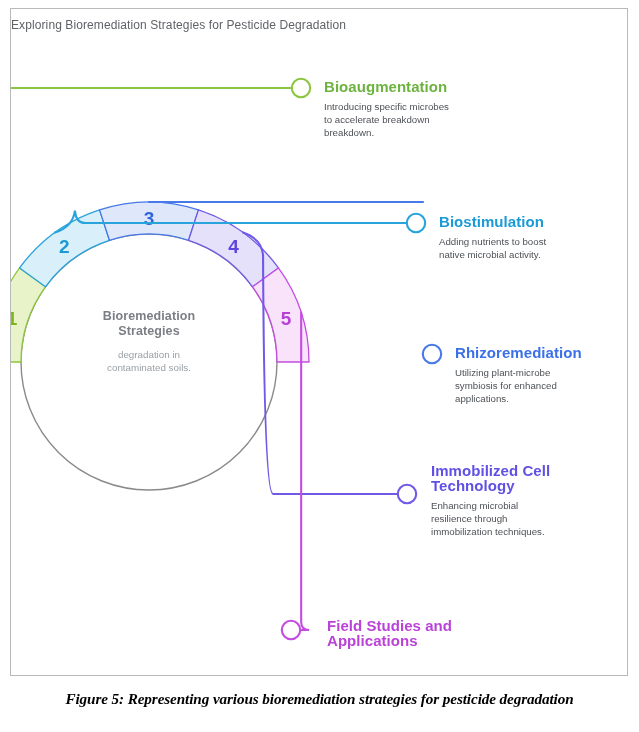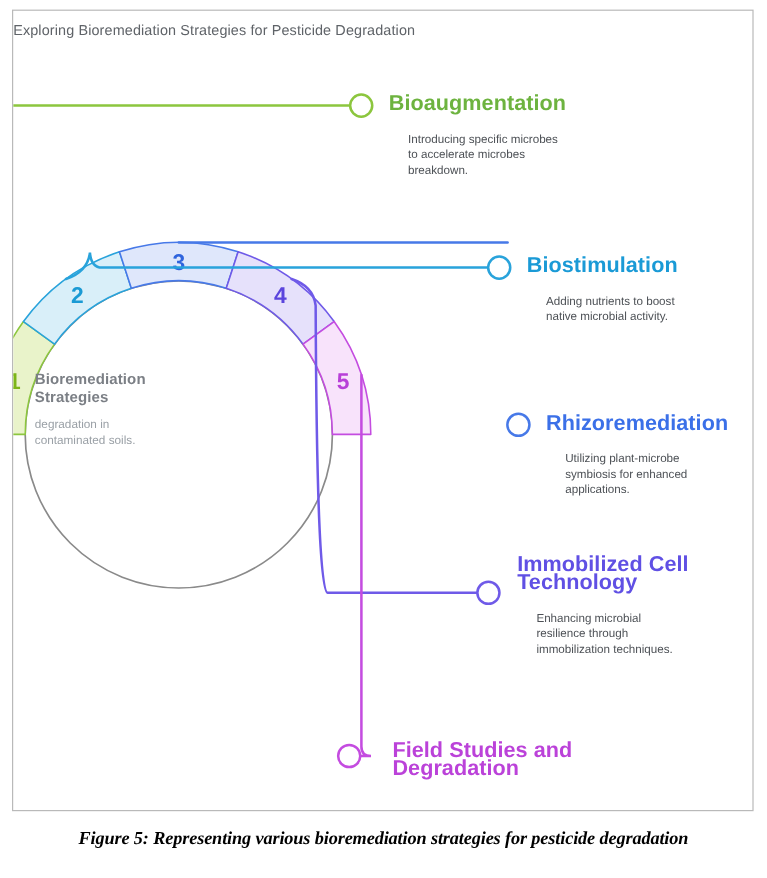--- a/index.html
+++ b/index.html
@@ -26,41 +26,42 @@
     font-family:"Liberation Sans", sans-serif;
   }
 
   
   .diagram{position:absolute;left:0;top:0;width:618px;height:668px;}
 
   
   .hub{
     position:absolute;
     left:18px;top:300px;width:240px;
+    text-align:center;
     pointer-events:none;
   }
   .hub-title{
     font-size:12.5px;font-weight:bold;color:#7b7f85;
     line-height:15px;letter-spacing:.1px;
   }
   .hub-sub{
     margin-top:9px;
     font-size:9.8px;color:#9aa0a6;line-height:13px;
   }
 
   
   .item{position:absolute;}
   .item-title{
-    font-size:18px;font-weight:bold;line-height:15px;
+    font-size:15px;font-weight:bold;line-height:15px;
     letter-spacing:.05px;
     margin:0 0 6px 0;
   }
   .item-desc{
     font-size:9.7px;color:#4d5156;line-height:13.2px;
-    margin:16px;
+    margin:0;
   }
 
   
   .caption{
     position:absolute;left:0;top:690px;width:639px;
     text-align:center;
     font-family:"Liberation Serif", serif;
     font-weight:bold;font-size:15.2px;color:#000000;
     letter-spacing:-.1px;
     font-style:italic;
@@ -130,21 +131,21 @@
       <div class="hub-sub">
         <div>degradation in</div>
         <div>contaminated soils.</div>
       </div>
     </div>
 
     <div class="item" style="left:313px;top:70px;width:230px;">
       <p class="item-title" style="color:#6db33f;">Bioaugmentation</p>
       <p class="item-desc">
         <span>Introducing specific microbes</span><br>
-        <span>to accelerate microbes</span><br>
+        <span>to accelerate breakdown</span><br>
         <span>breakdown.</span>
       </p>
     </div>
 
     <div class="item" style="left:428px;top:205px;width:210px;">
       <p class="item-title" style="color:#1a9ad6;">Biostimulation</p>
       <p class="item-desc">
         <span>Adding nutrients to boost</span><br>
         <span>native microbial activity.</span>
       </p>
@@ -167,21 +168,21 @@
       <p class="item-desc">
         <span>Enhancing microbial</span><br>
         <span>resilience through</span><br>
         <span>immobilization techniques.</span>
       </p>
     </div>
 
     <div class="item" style="left:316px;top:609px;width:220px;">
       <p class="item-title" style="color:#bb42d9;">
         <span>Field Studies and</span><br>
-        <span>Degradation</span>
+        <span>Applications</span>
       </p>
     </div>
 
   </div>
 
   <div class="caption">Figure 5: Representing various bioremediation strategies for pesticide degradation</div>
 
 </div>
 
 </body></html>

